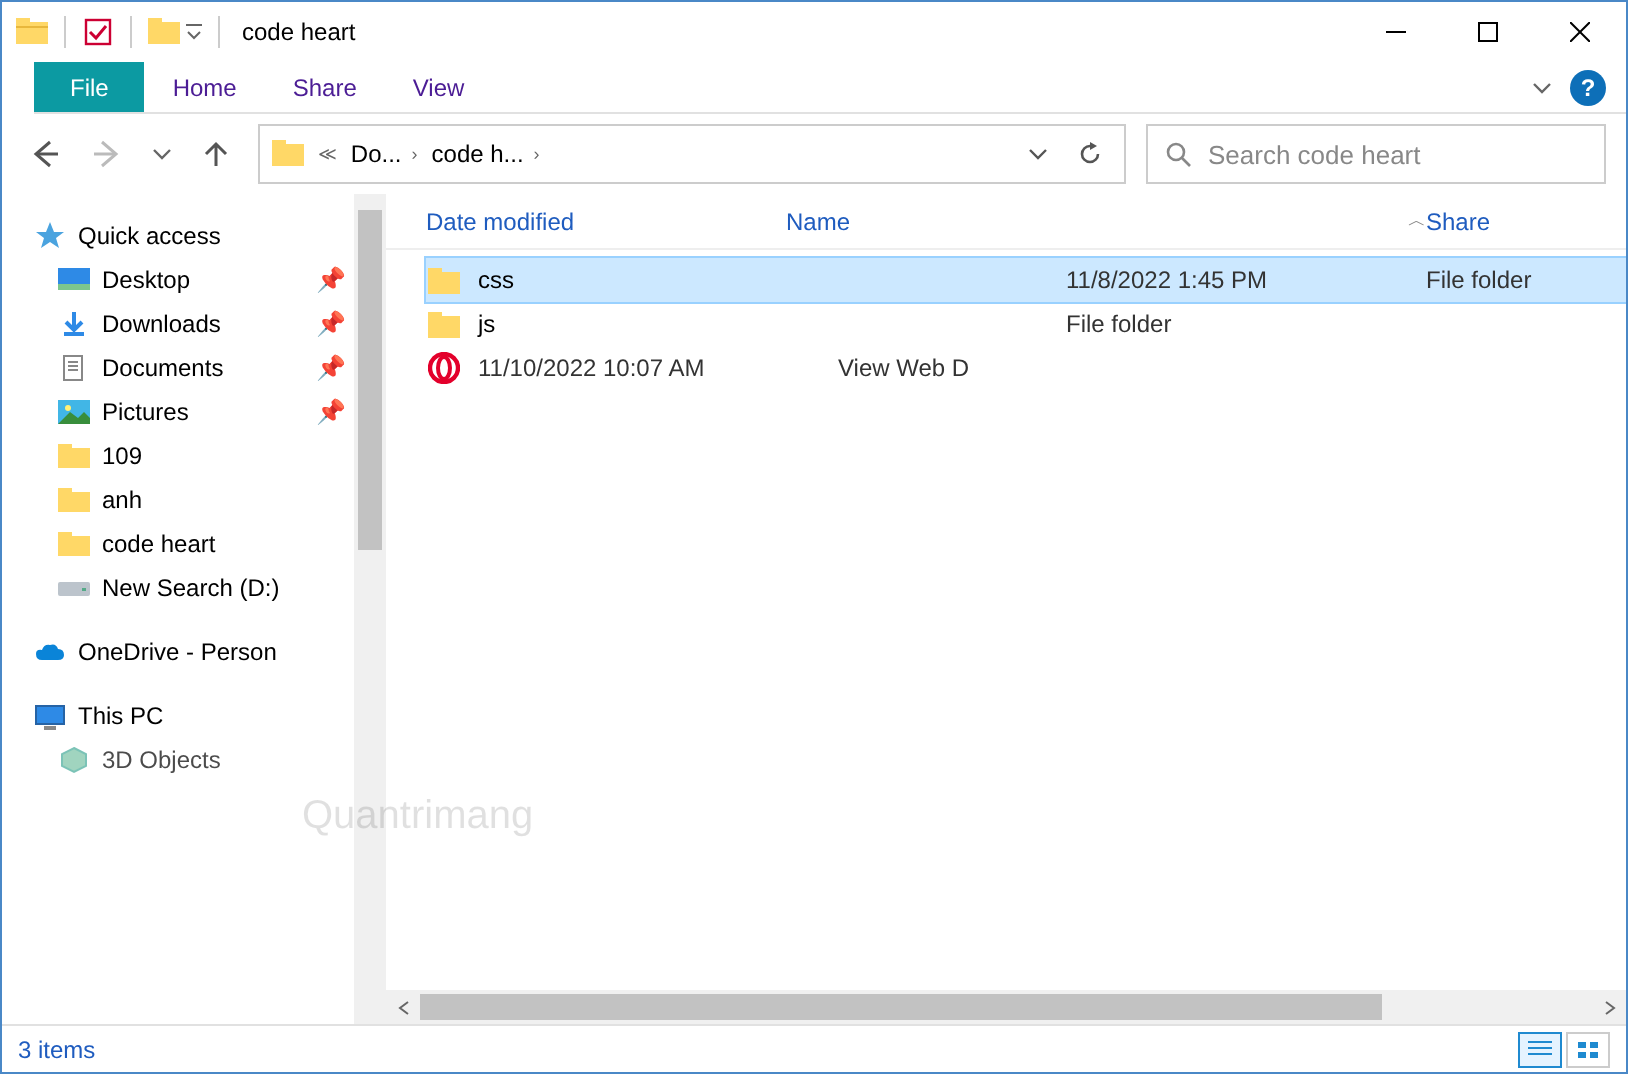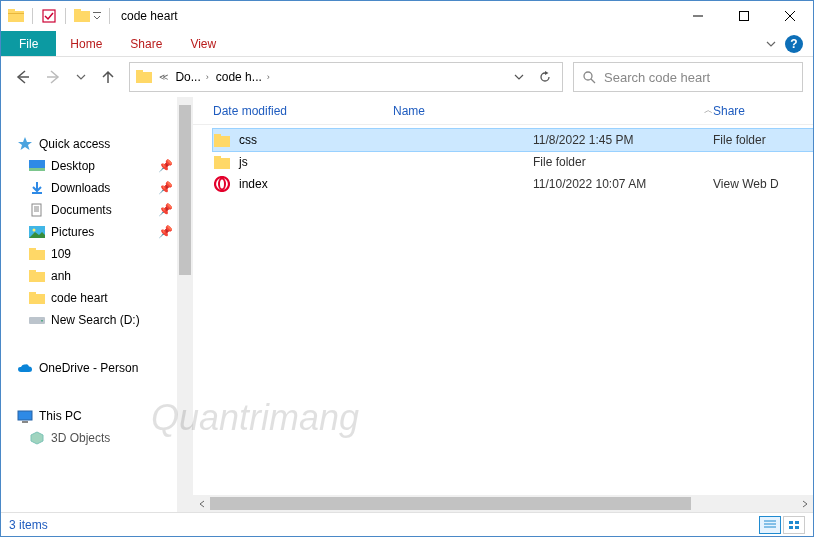--- a/index.html
+++ b/index.html
@@ -8,22 +8,22 @@
 
 .titlebar { height: 30px; display: flex; align-items: center; background: #fff; }
 .titlebar-left { display: flex; align-items: center; height: 100%; padding-left: 6px; gap: 1px; }
 .tb-ico { width: 18px; height: 18px; display: inline-flex; align-items: center; justify-content: center; }
 .tb-sep { width: 1px; height: 16px; background: #ccc; margin: 0 6px; }
 .tb-title { padding-left: 4px; font-size: 12px; color: #000; }
 .wincontrols { margin-left: auto; display: flex; }
 .winbtn { width: 46px; height: 30px; display: flex; align-items: center; justify-content: center; color: #000; }
 
 
-.ribbon { height: 26px; display: flex; align-items: stretch; border-bottom: 1px solid #e1e1e1; position: relative; }
-.ribbon-tab { padding: 0 14px; display: flex; align-items: center; color: #b91c1c; }
+.ribbon { height: 26px; display: flex; align-items: stretch; border-bottom: 1px solid #e1e1e1; position: relative; margin-left: 16px; }
+.ribbon-tab { padding: 0 14px; display: flex; align-items: center; color: #4c1d95; }
 .ribbon-tab.file { background: #0c9aa2; color: #fff; padding: 0 18px; }
 .ribbon-right { margin-left: auto; display: flex; align-items: center; gap: 8px; padding-right: 10px; }
 .help-circle { width: 18px; height: 18px; border-radius: 50%; background: #0d6fb8; color: #fff; display: flex; align-items: center; justify-content: center; font-size: 12px; font-weight: bold; }
 
 
 .navrow { height: 40px; display: flex; align-items: center; padding: 6px 10px; gap: 10px; }
 .navbtn { width: 22px; height: 22px; display: flex; align-items: center; justify-content: center; color: #555; }
 .navbtn.dis { color: #bbb; }
 .addrbox { flex: 1; height: 30px; border: 1px solid #ccc; display: flex; align-items: center; padding: 0 6px; gap: 4px; }
 .crumb { display: flex; align-items: center; gap: 2px; color: #000; white-space: nowrap; }
@@ -31,21 +31,21 @@
 .addrbox .spacer { flex: 1; }
 .addrdrop, .addrrefresh { width: 22px; height: 22px; display: flex; align-items: center; justify-content: center; color: #555; }
 .searchbox { width: 230px; height: 30px; border: 1px solid #ccc; display: flex; align-items: center; padding: 0 8px; color: #777; gap: 8px; }
 .searchbox input { border: none; outline: none; flex: 1; font-size: 13px; color: #404040; }
 .searchbox input::placeholder { color: #888; }
 
 
 .body { flex: 1; display: flex; overflow: hidden; position: relative; }
 .navpane { width: 192px; overflow: hidden; position: relative; padding-top: 10px; }
 .navpane-items { padding-left: 16px; }
-.ngroup { margin-bottom: 10px; margin-top: 26px; }
+.ngroup { margin-bottom: 10px; }
 .nitem { display: flex; align-items: center; height: 22px; gap: 6px; color: #000; white-space: nowrap; }
 .nitem.sub { padding-left: 12px; }
 .nitem .pin { margin-left: auto; margin-right: 20px; color: #888; }
 .nitem .ic { width: 16px; height: 16px; display: inline-flex; align-items: center; justify-content: center; }
 .vscroll-nav { position: absolute; right: 0; top: 0; width: 16px; height: 100%; background: #f0f0f0; }
 .vscroll-nav .thumb { position: absolute; left: 2px; width: 12px; top: 8px; height: 170px; background: #c2c2c2; }
 
 
 .filepane { flex: 1; display: flex; flex-direction: column; overflow: hidden; }
 .cols { height: 28px; display: flex; align-items: center; border-bottom: 1px solid #eee; padding-left: 20px; }
@@ -67,21 +67,21 @@
 .hscroll .track { flex:1; height:17px; position:relative;}
 .hscroll .thumb { position:absolute; left:0; top:2px; height:13px; width:82%; background:#c2c2c2;}
 
 
 .status { height: 24px; border-top: 1px solid #e1e1e1; display: flex; align-items: center; padding: 0 8px; color: #1f5cbf; font-size: 12px; }
 .status .views { margin-left:auto; display:flex; gap:2px;}
 .vbtn { width:22px; height:18px; border:1px solid #ccc; display:flex;align-items:center;justify-content:center;}
 .vbtn.active{ border-color:#1f8ad0; background:#e5f3ff;}
 
 
-.wm { position:absolute; left:150px; top:300px; font-size:36px; color:rgba(0,0,0,0.12); font-weight:400; pointer-events:none; font-style:italic;}
+.wm { position:absolute; left:150px; top:300px; font-size:20px; color:rgba(0,0,0,0.12); font-weight:400; pointer-events:none; }
 
 
 svg { display:block; }
 </style>
 </head>
 <body>
 
 <div class="titlebar">
   <div class="titlebar-left">
     <span class="tb-ico">
@@ -376,21 +376,20 @@
         <span class="nm">js</span>
         <span class="ty">File folder</span>
       </div>
       <div class="row">
         <span class="ic">
             <svg width="16" height="16" viewBox="0 0 16 16">
               <circle cx="8" cy="8" r="7" fill="none" stroke="#e3002b" stroke-width="2.2"></circle>
               <ellipse cx="8" cy="8" rx="3" ry="5.5" fill="none" stroke="#e3002b" stroke-width="2"></ellipse>
             </svg>
           </span>
-        <span class="nm">index</span>
         <span class="dt">11/10/2022 10:07 AM</span>
         <span class="ty">View Web D</span>
       </div>
     </div>
     <div class="hscroll">
       <div class="arr">
           <svg width="8" height="8">
             <path d="M6 1 L2 4 L6 7" fill="none" stroke="#666"></path>
           </svg>
         </div>

